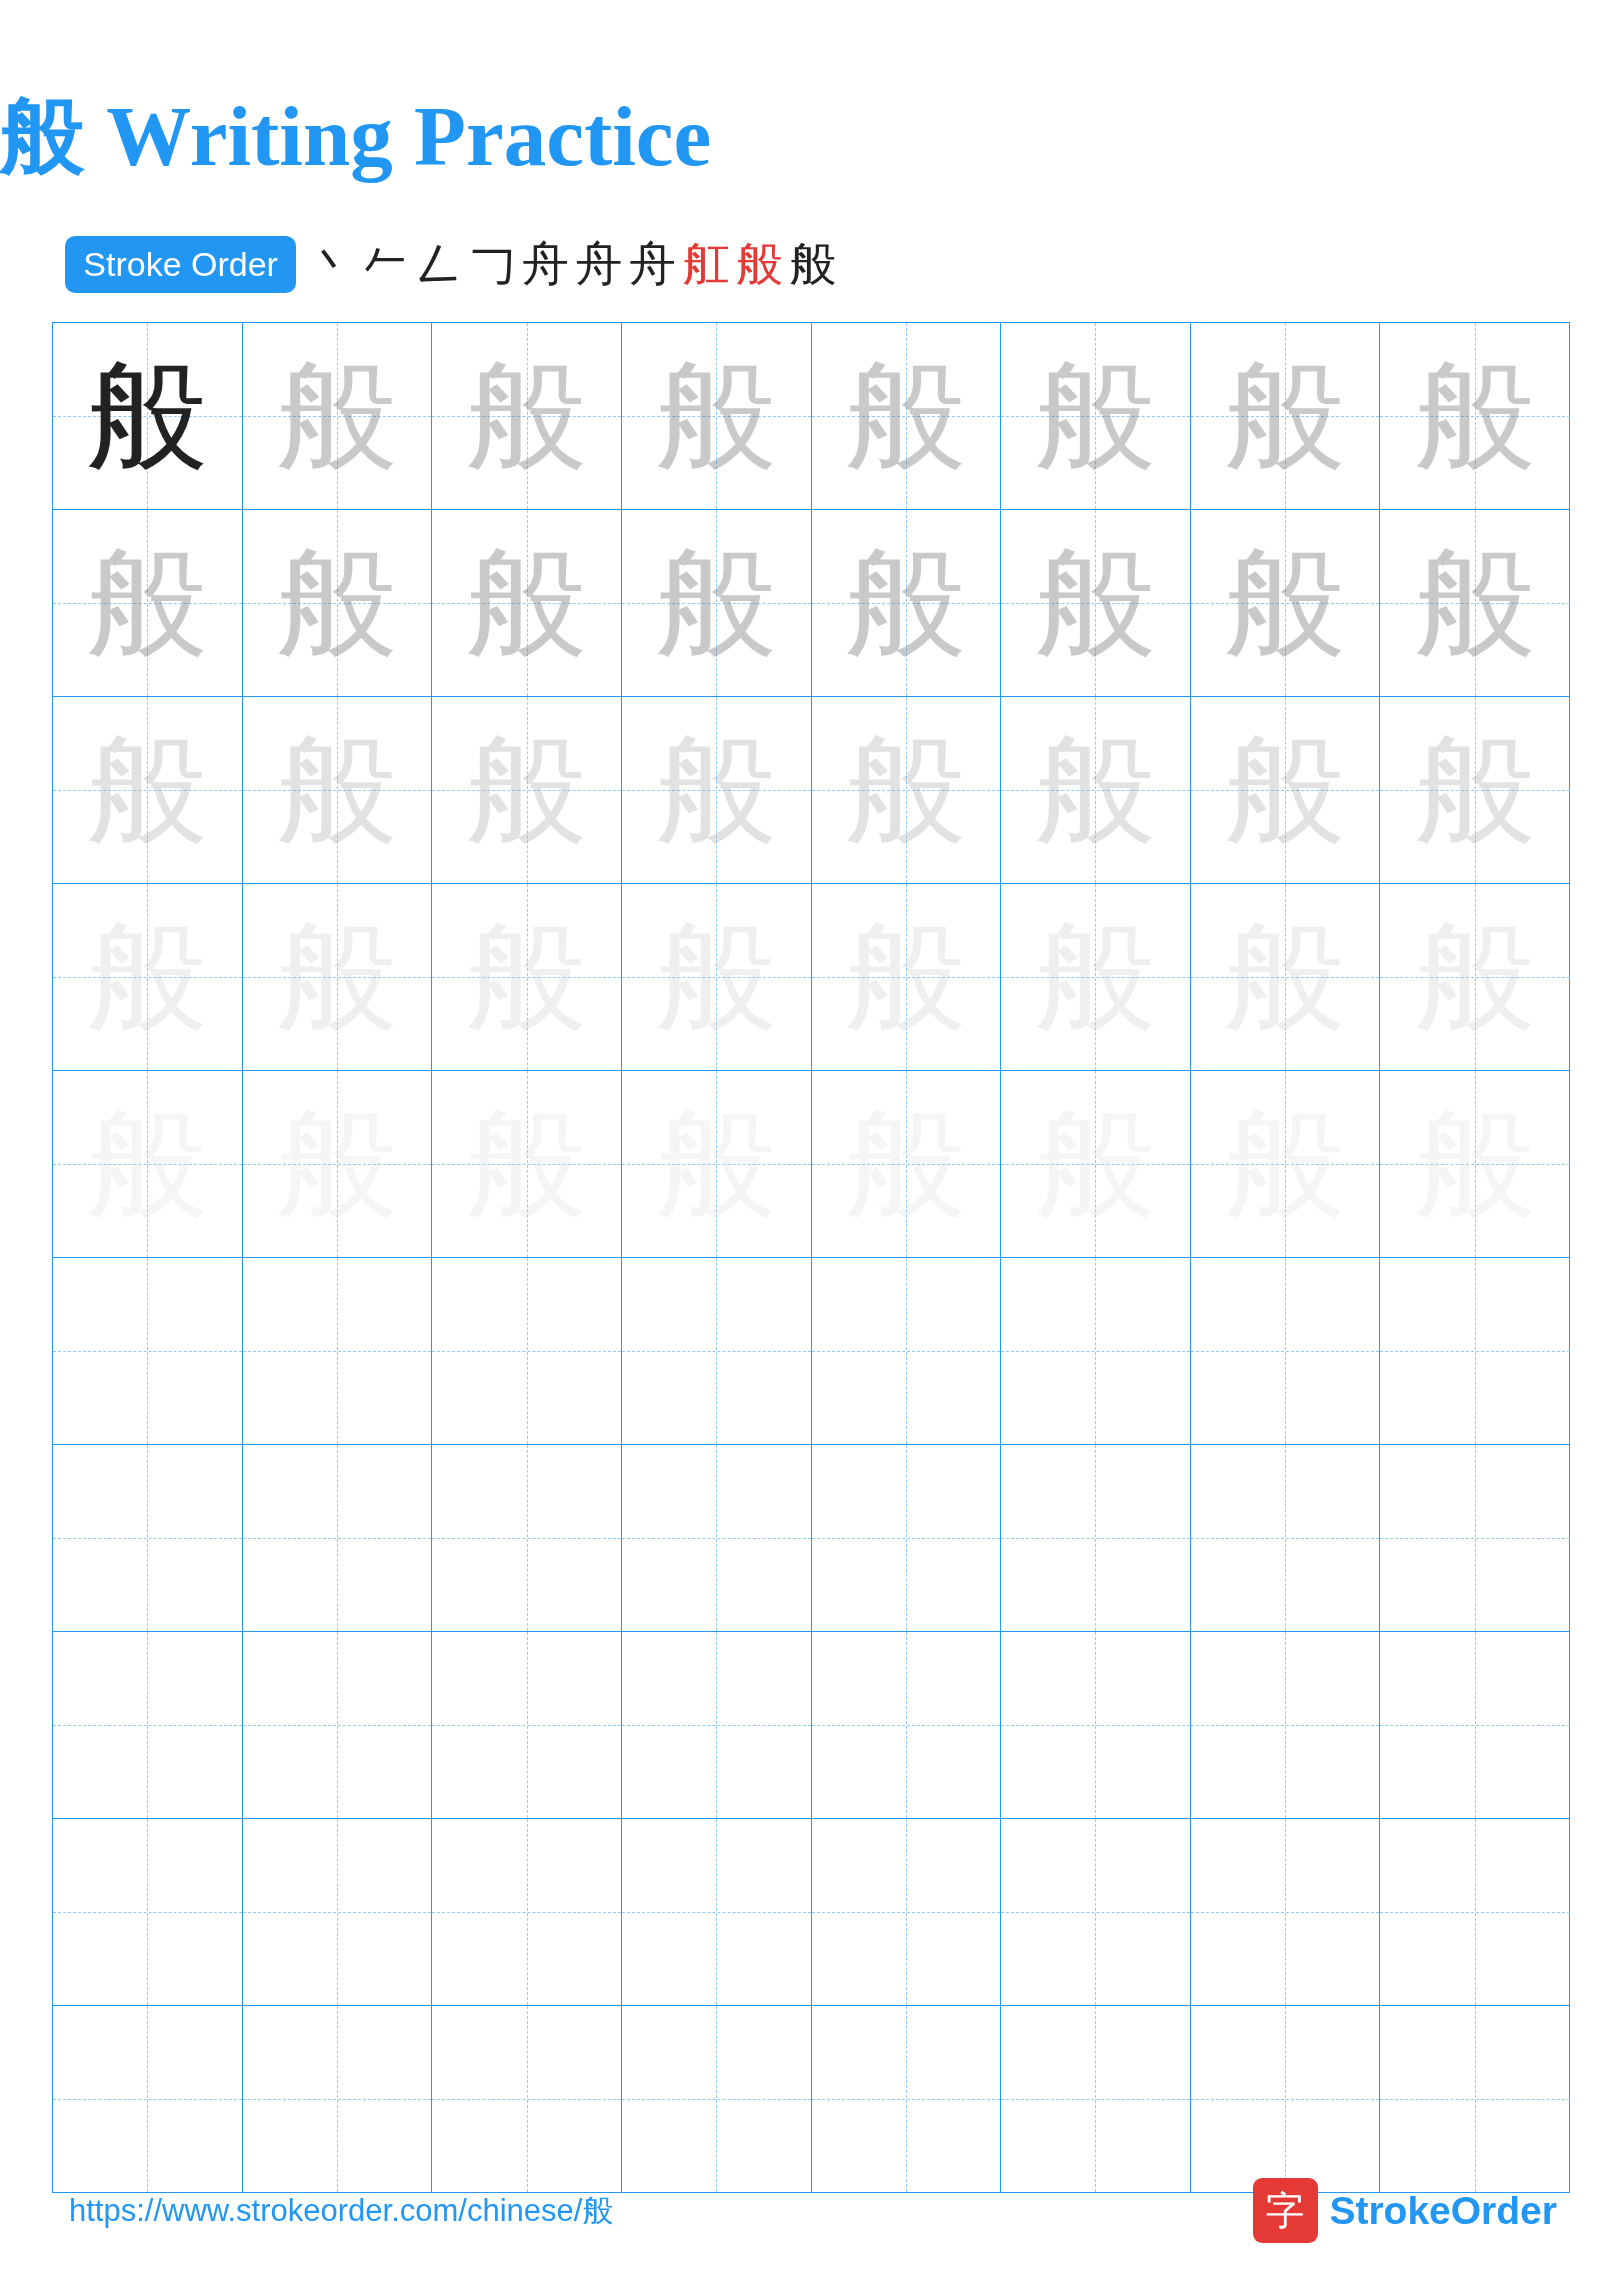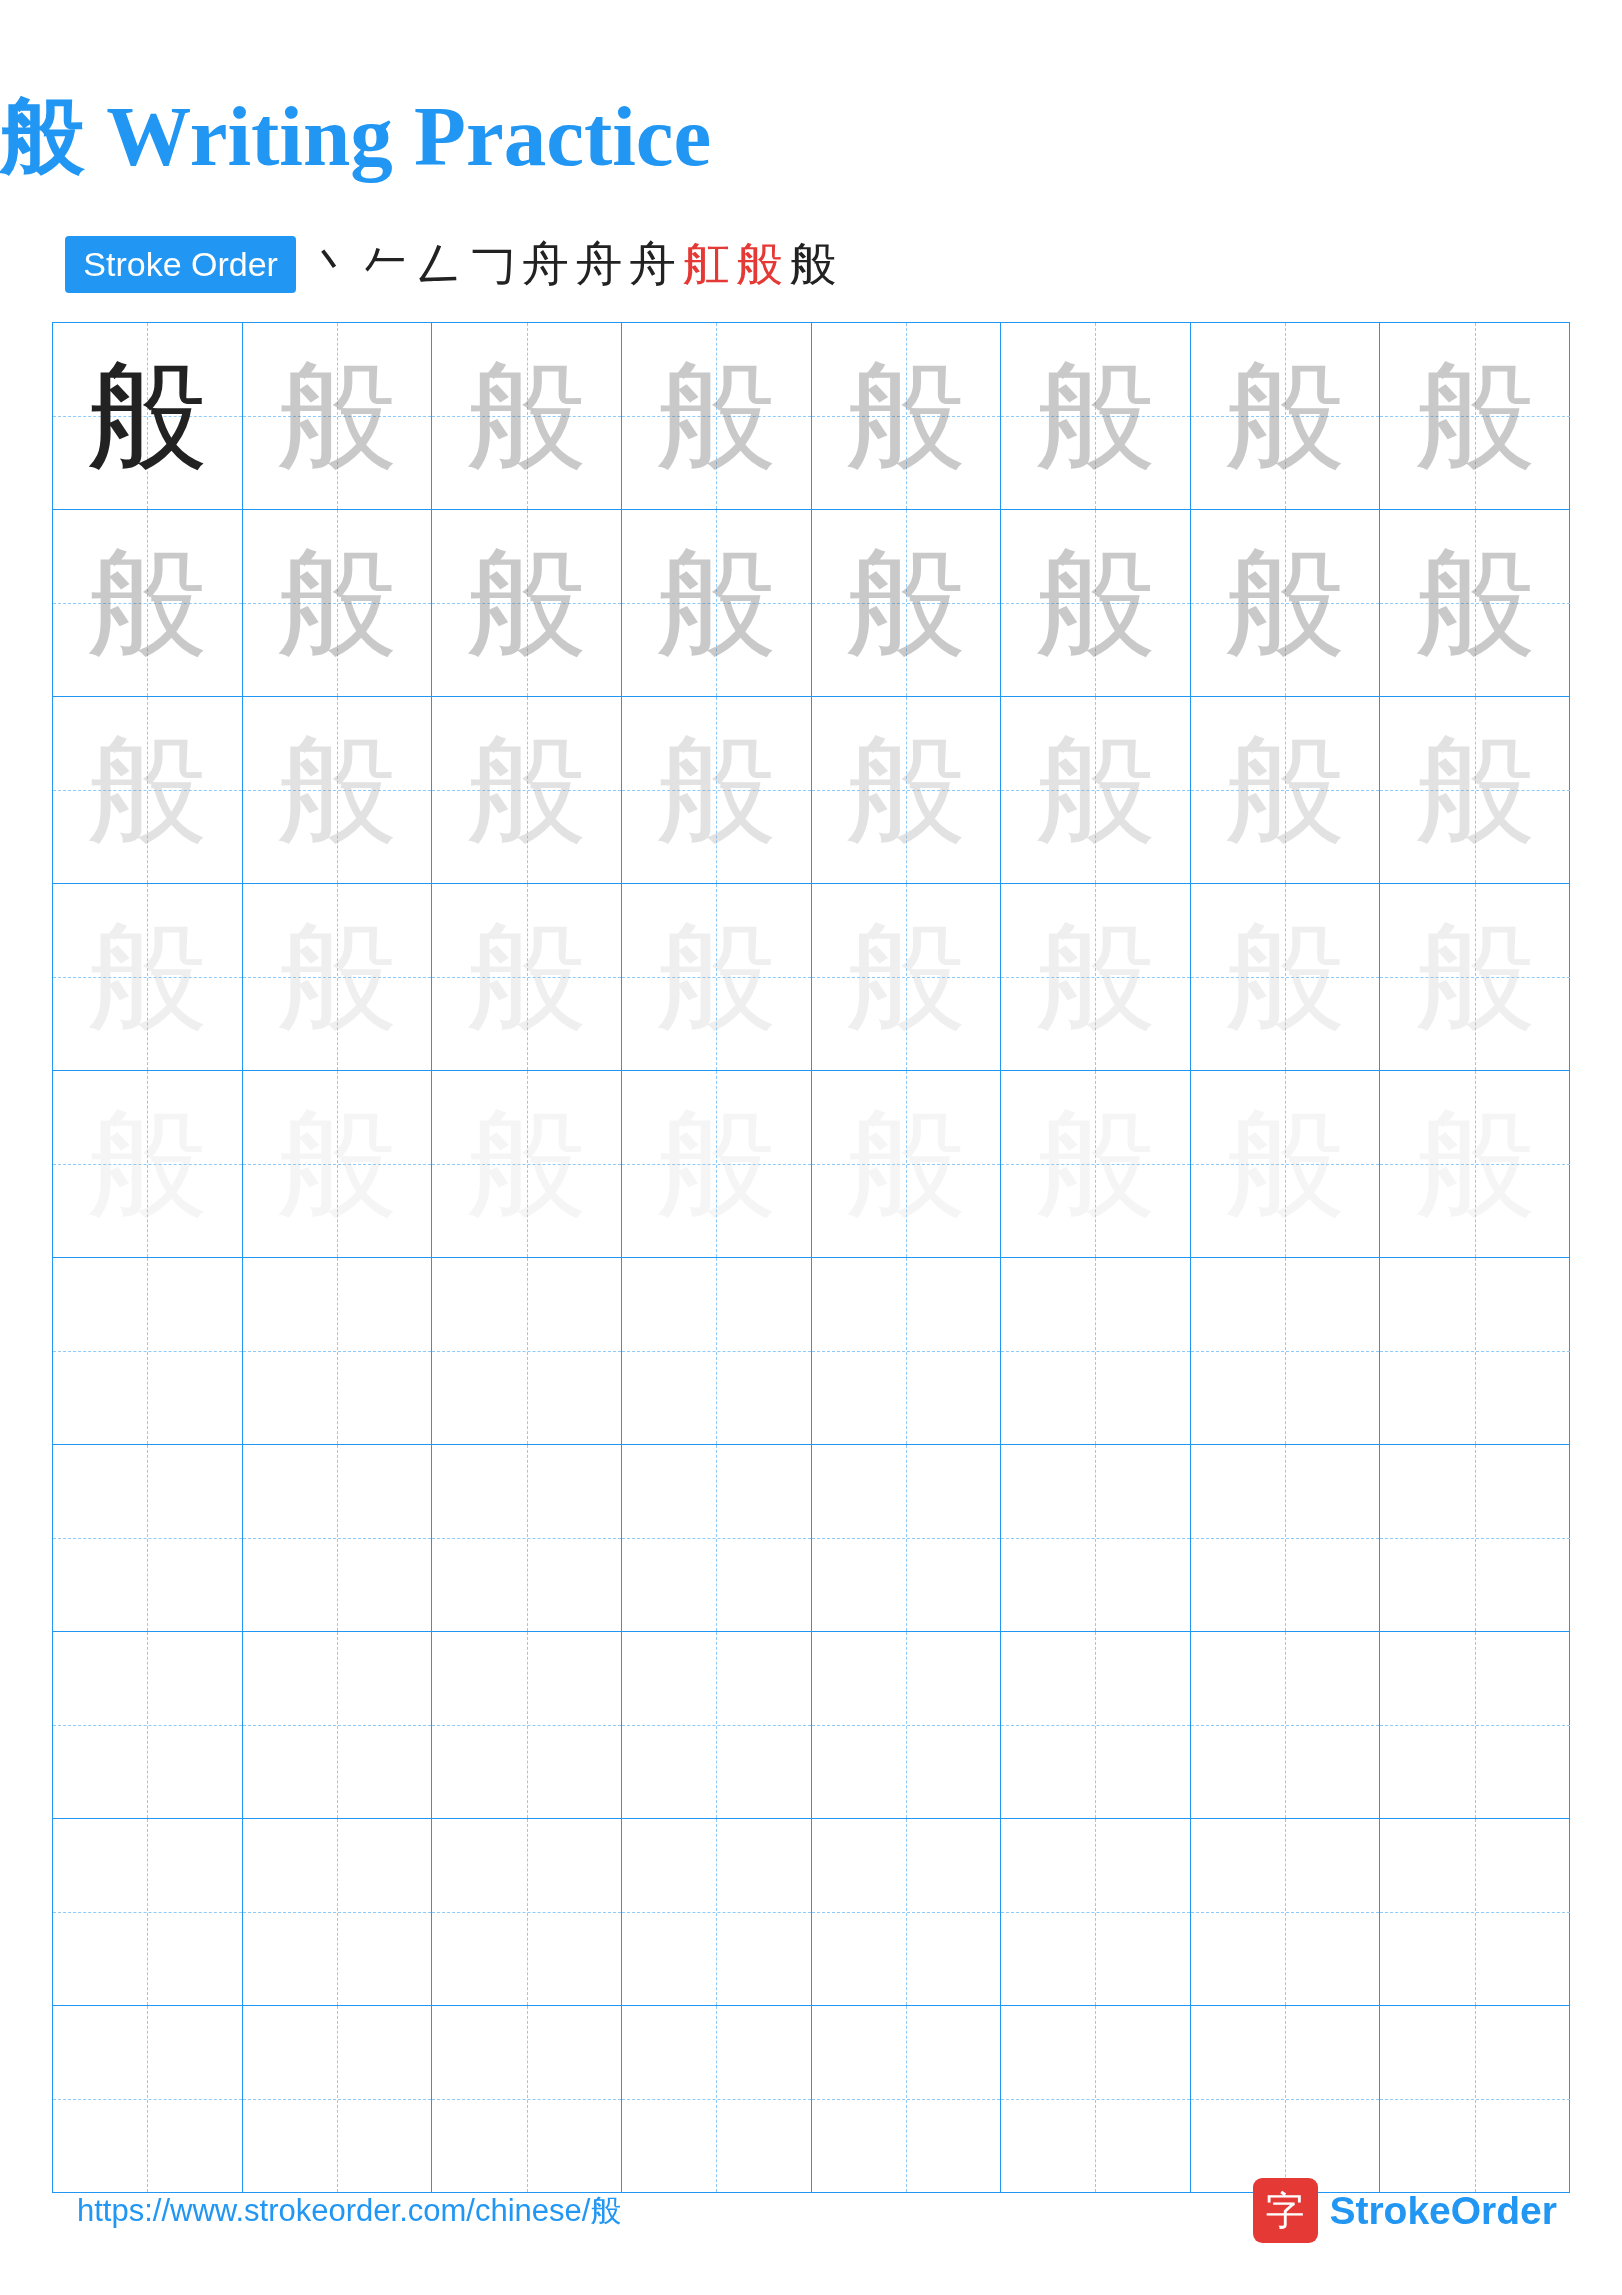--- a/index.html
+++ b/index.html
@@ -27,21 +27,21 @@
       padding-left: 65px;
       margin-bottom: 26px;
       gap: 11.8px;
     }
 
     .stroke-order-badge {
       background: #2196F3;
       color: white;
       font-size: 34px;
       padding: 9.2px 18.3px;
-      border-radius: 4px;
+      border-radius: 10px;
       font-family: sans-serif;
       white-space: nowrap;
     }
 
     .stroke-order-chars {
       display: flex;
       align-items: center;
       gap: 6.5px;
       font-size: 47px;
     }
@@ -136,21 +136,21 @@
 
     
     .empty-cell {
       
     }
 
     
     .footer {
       position: absolute;
       bottom: 52px;
-      left: 12px;
+      left: 4px;
       right: 0;
       display: flex;
       align-items: center;
       justify-content: space-between;
       padding: 0 65px;
     }
 
     .footer-url {
       font-size: 31px;
       color: #2196F3;

